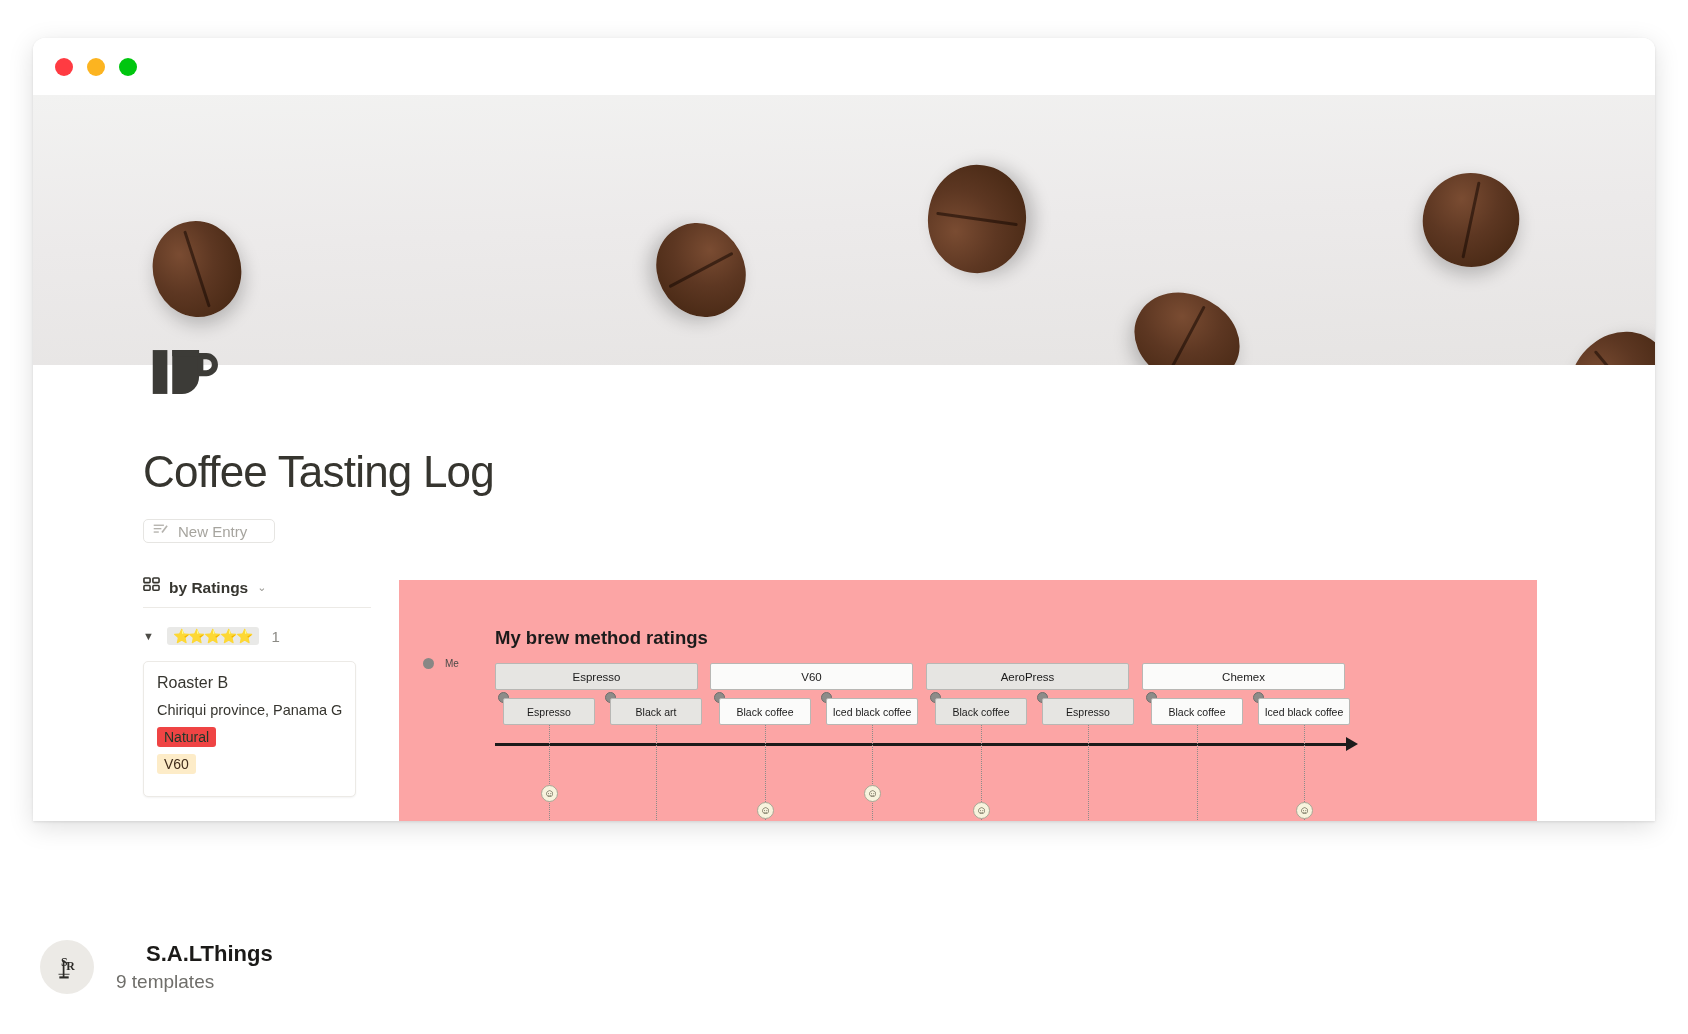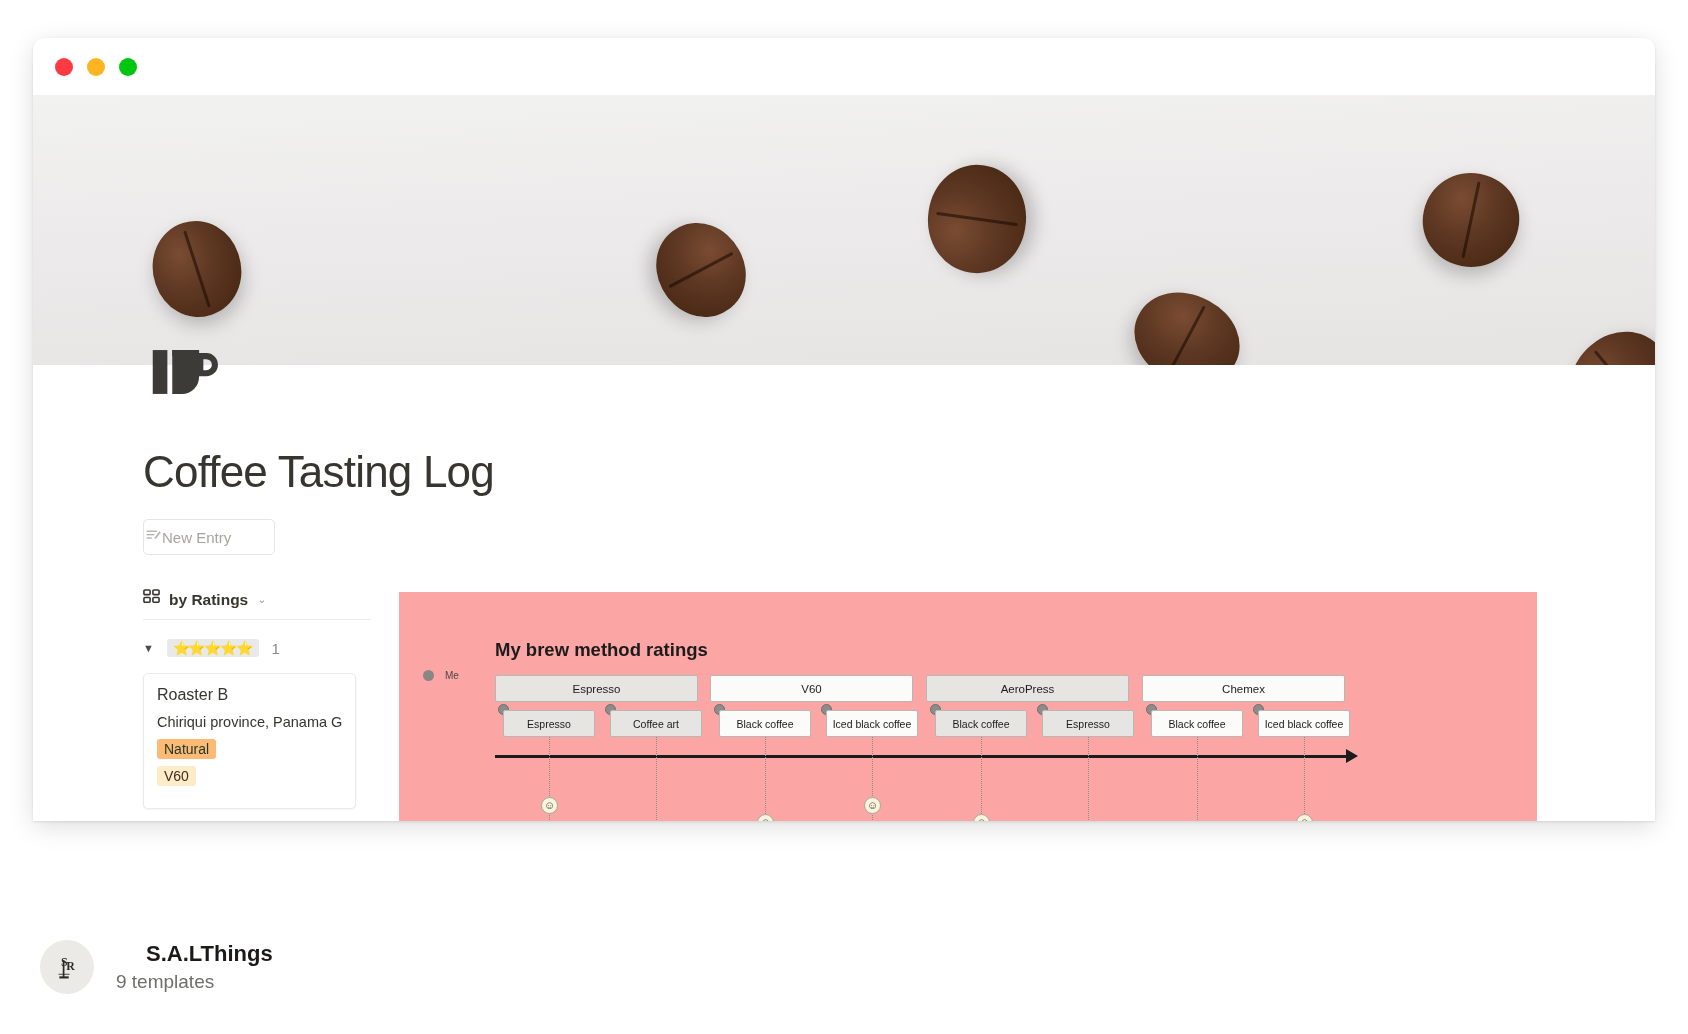--- a/index.html
+++ b/index.html
@@ -79,25 +79,25 @@
   }
   .page-title {
     font-size: 44px;
     font-weight: normal;
     color: #36352f;
     letter-spacing: -0.8px;
     padding-top: 82px;
   }
   .new-entry {
     margin-top: 22px;
-    width: 132px; height: 36px;
+    width: 132px; height: 24px;
     border: 1px solid #e6e5e2;
     border-radius: 5px;
-    display: flex; align-items: center; 
-    padding-left: 1px;
+    display: flex; align-items: center; gap: 9px;
+    padding-left: 8px;
     background: #fff;
     cursor: pointer;
   }
   .new-entry-label { font-size: 15px; color: #a6a49e; }
 
   
   .cols { display: flex; gap: 0; margin-top: 34px; }
   .sidebar { width: 228px; flex: none; }
   .viewhead {
     display: flex; align-items: center; gap: 9px;
@@ -135,21 +135,21 @@
     font-size: 14.5px; color: #36352f; margin-bottom: 9px;
     white-space: nowrap; overflow: hidden;
   }
   .tag {
     display: inline-block;
     font-size: 14px;
     border-radius: 3px;
     padding: 2px 7px;
     margin-bottom: 7px;
   }
-  .tag.green  { background: #fdba74; color: #1c3829; }
+  .tag.green  { background: #ef4444; color: #1c3829; }
   .tag.yellow { background: #fdecc8; color: #402c1b; }
 
   
   .panel {
     margin-left: 28px;
     margin-top: 3px;
     width: 1138px;
     background: #fca5a5;
     position: relative;
     overflow: hidden;
@@ -330,21 +330,21 @@
         </div>
 
         <div class="method-box shade" style="left:96px;  top:83px; width:203px;">Espresso</div>
         <div class="method-box plain" style="left:311px; top:83px; width:203px;">V60</div>
         <div class="method-box shade" style="left:527px; top:83px; width:203px;">AeroPress</div>
         <div class="method-box plain" style="left:743px; top:83px; width:203px;">Chemex</div>
 
         <div class="node-dot" style="left:99px;  top:112px;"></div>
         <div class="sub-box shade" style="left:104px; top:118px; width:92px;">Espresso</div>
         <div class="node-dot" style="left:206px; top:112px;"></div>
-        <div class="sub-box shade" style="left:211px; top:118px; width:92px;">Coffee art</div>
+        <div class="sub-box shade" style="left:211px; top:118px; width:92px;">Black art</div>
 
         <div class="node-dot" style="left:315px; top:112px;"></div>
         <div class="sub-box plain" style="left:320px; top:118px; width:92px;">Black coffee</div>
         <div class="node-dot" style="left:422px; top:112px;"></div>
         <div class="sub-box plain" style="left:427px; top:118px; width:92px;">Iced black coffee</div>
 
         <div class="node-dot" style="left:531px; top:112px;"></div>
         <div class="sub-box shade" style="left:536px; top:118px; width:92px;">Black coffee</div>
         <div class="node-dot" style="left:638px; top:112px;"></div>
         <div class="sub-box shade" style="left:643px; top:118px; width:92px;">Espresso</div>

